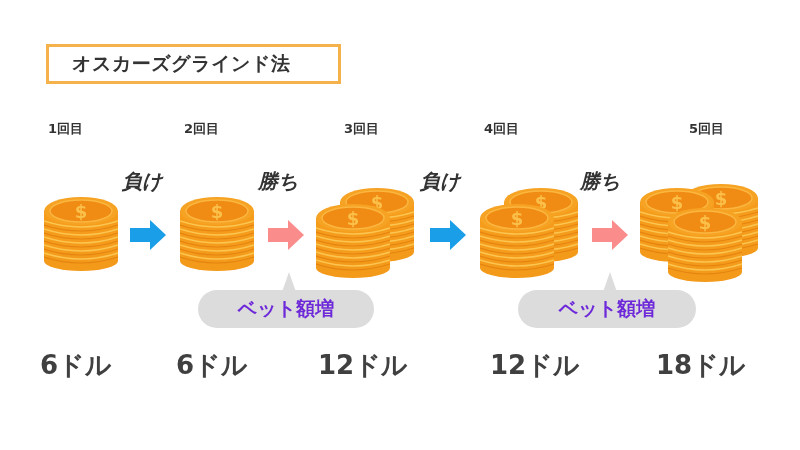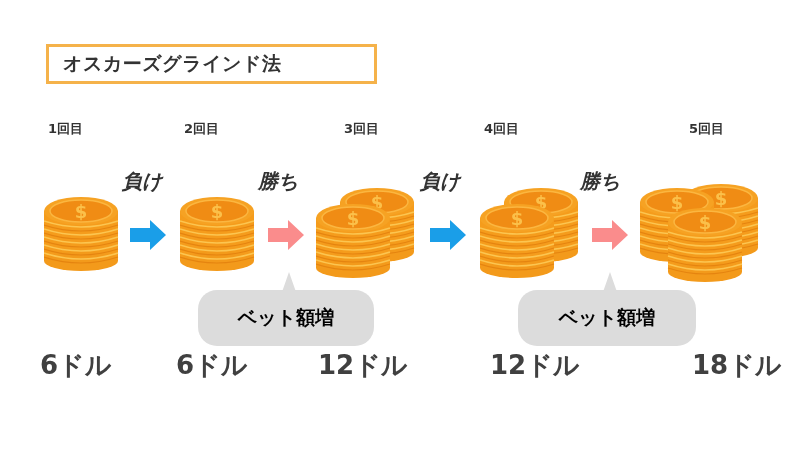--- a/index.html
+++ b/index.html
@@ -1,26 +1,26 @@
 <!DOCTYPE html>
 <html><head>
 <meta charset="utf-8">
 <style>
   html, body { margin:0; padding:0; }
   body { width:800px; height:450px; background:#ffffff; position:relative; overflow:hidden;
          font-family:"DejaVu Sans", sans-serif; color:#333333; }
-  .title-box { position:absolute; left:46px; top:44px; width:331px; height:40px; box-sizing:border-box;
-               border:3px solid #f5b24a; background:#fff; display:flex; align-items:center; padding-left:14px;
+  .title-box { position:absolute; left:46px; top:44px; width:295px; height:40px; box-sizing:border-box;
+               border:3px solid #f5b24a; background:#fff; display:flex; align-items:center; padding-left:23px;
                font-size:19px; font-weight:bold; color:#333; letter-spacing:0.5px; }
   .round-label { position:absolute; top:120px; font-size:13px; font-weight:bold; color:#333; }
   .result-label { position:absolute; top:168px; font-size:20px; font-weight:bold; color:#333;font-style:italic; }
   .amount { position:absolute; top:348px; font-size:26px; font-weight:bold; color:#404040; }
   .arrow { position:absolute; top:220px; width:36px; height:30px; }
-  .bubble { position:absolute; top:290px; height:56px; border-radius:19px; background:#dcdcdc;
-            display:flex; align-items:center; justify-content:center; font-size:19px; font-weight:bold; color:#000000; }
+  .bubble { position:absolute; top:290px; height:38px; border-radius:19px; background:#dcdcdc;
+            display:flex; align-items:center; justify-content:center; font-size:19px; font-weight:bold; color:#6d28d9; }
   .bubble::before { content:""; position:absolute; top:-18px; left:50%; margin-left:-4px;
                     border-left:7px solid transparent; border-right:7px solid transparent; border-bottom:20px solid #dcdcdc; }
   .stack { position:absolute; }
   svg { display:block; }
 </style>
 </head>
 <body>
 
 <svg width="0" height="0" style="position:absolute">
   <defs>
@@ -113,13 +113,13 @@
     </svg>
 </div>
 
 <div class="bubble" style="left:198px;width:176px">ベット額増</div>
 <div class="bubble" style="left:518px;width:178px">ベット額増</div>
 
 <div class="amount" style="left:40px">6ドル</div>
 <div class="amount" style="left:176px">6ドル</div>
 <div class="amount" style="left:318px">12ドル</div>
 <div class="amount" style="left:490px">12ドル</div>
-<div class="amount" style="left:692px">18ドル</div>
+<div class="amount" style="left:656px">18ドル</div>
 
 </body></html>

